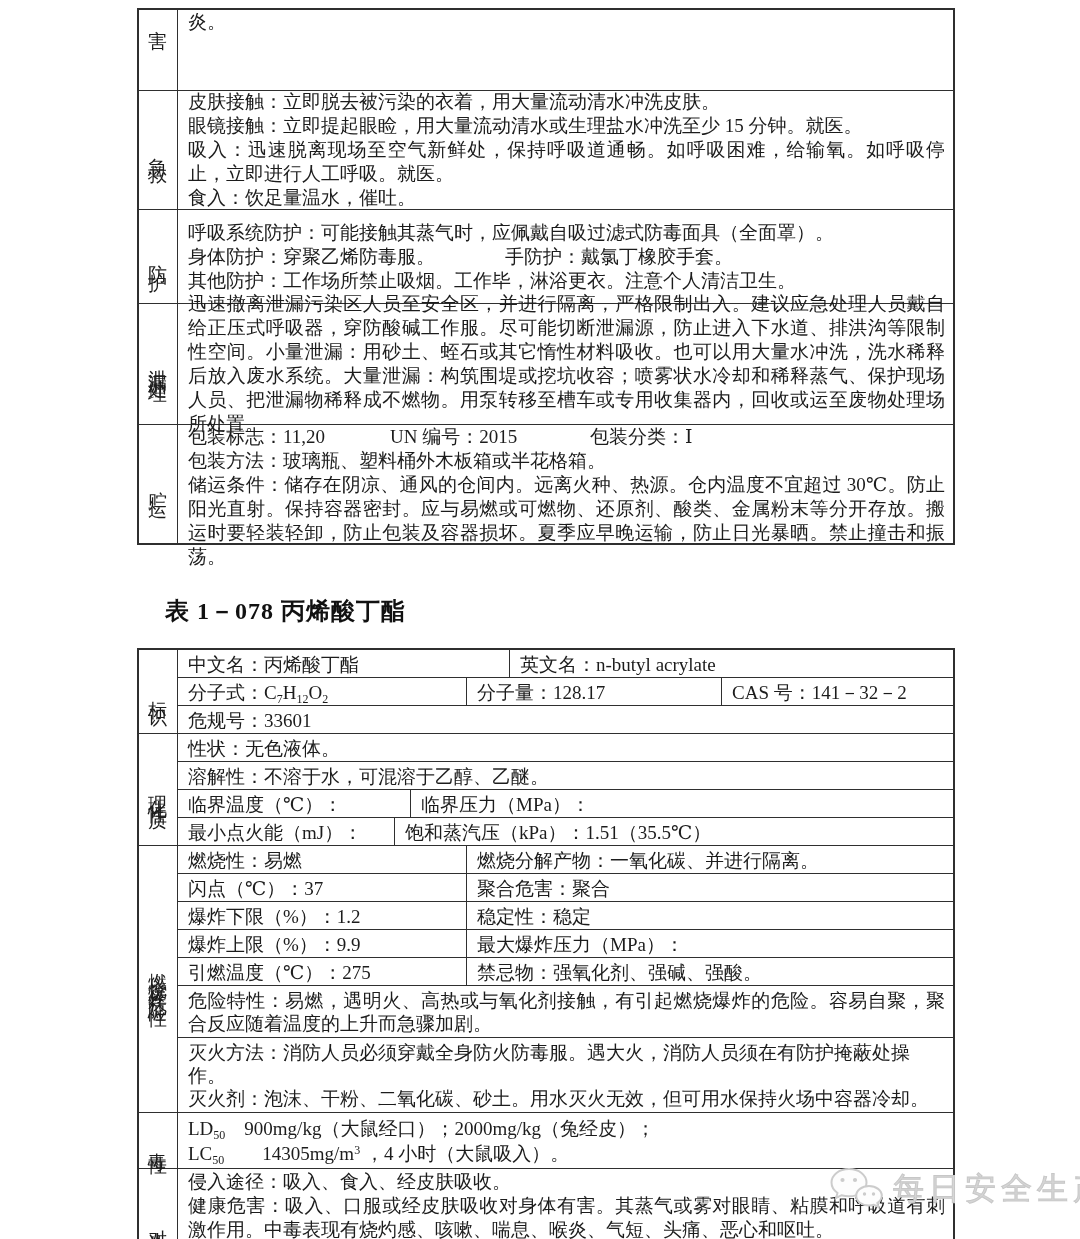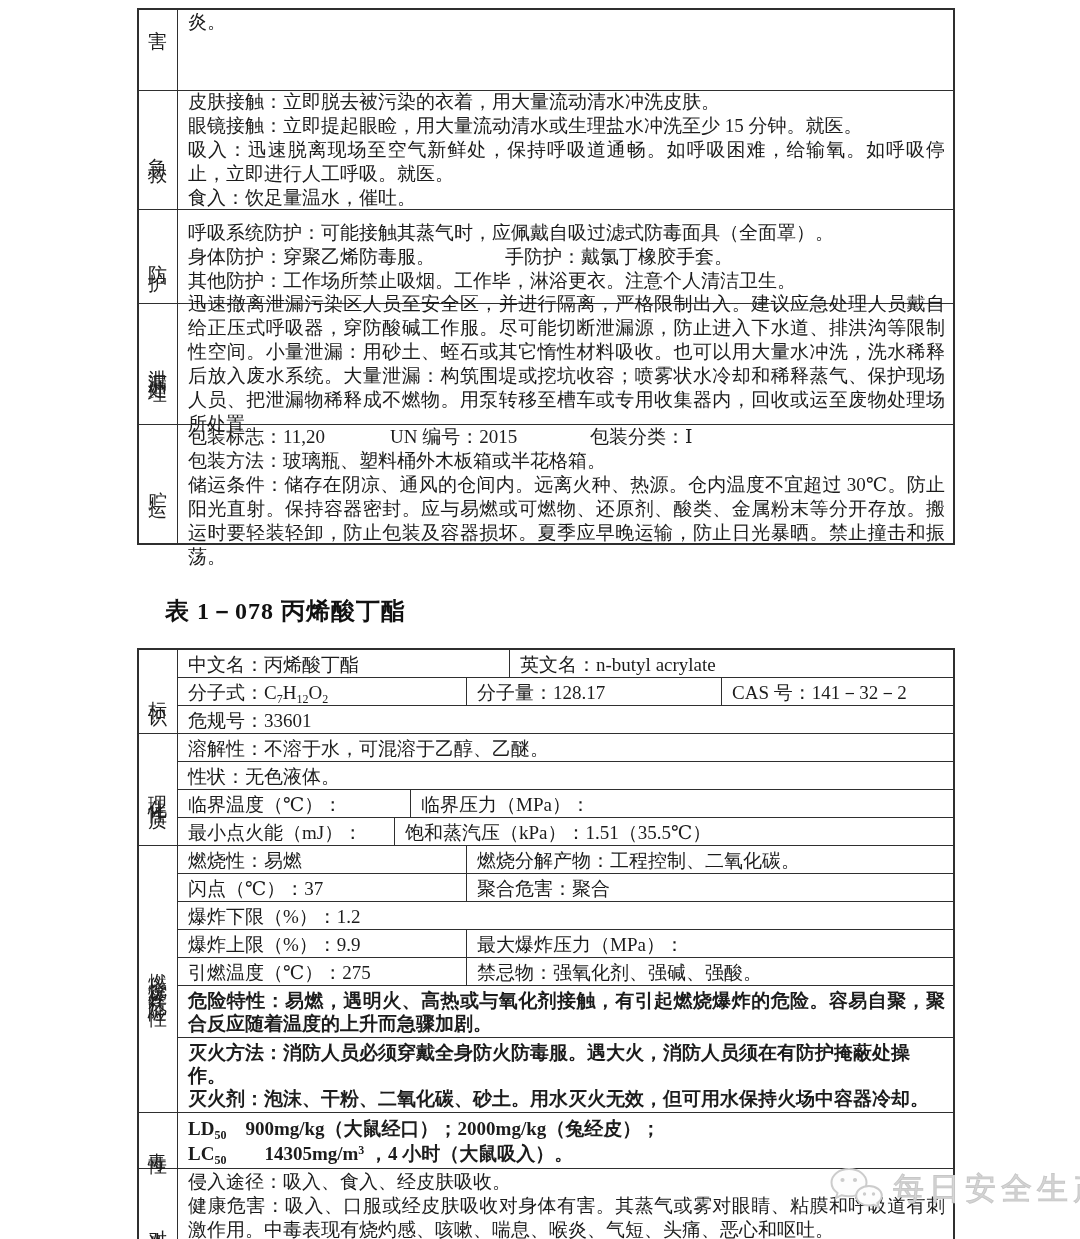--- a/index.html
+++ b/index.html
@@ -43,21 +43,21 @@
   .gap-hand { margin-left:70px; }
   .pk1 { display:inline-block; width:202px; }
   .pk2 { display:inline-block; width:200px; }
   .doc-title {
     position:absolute; left:165px; top:596px;
     font-weight:bold; font-size:24px; line-height:30px;
     letter-spacing:1px; color:#111;
   }
   sub { font-size:12px; line-height:0; vertical-align:-4px; }
   sup { font-size:12px; line-height:0; vertical-align:6px; }
-  .pad-v { padding-top:3px; padding-bottom:2px;font-weight:bold; }
+  .pad-v { padding-top:3px; padding-bottom:2px; }
   .tight { line-height:23px; }
   .watermark {
     position:absolute; left:828px; top:1166px;
     display:flex; align-items:center; gap:9px;
     z-index:5;
   }
   .wm-text {
     font-size:31px; letter-spacing:5px;
     color:#d6d6d6;
     -webkit-text-stroke:1px #c7c7c7;
@@ -149,51 +149,52 @@
         </div>
       </div>
     </div>
 
     <div class="sec">
       <div class="lab">
         <span class="vtext" style="letter-spacing:5px">理化性质</span>
       </div>
       <div class="cnt">
         <div class="r">
+          <span class="c" style="flex:1">性状：无色液体。</span>
+        </div>
+        <div class="r">
           <span class="c" style="flex:1">溶解性：不溶于水，可混溶于乙醇、乙醚。</span>
-        </div>
-        <div class="r">
-          <span class="c" style="flex:1">性状：无色液体。</span>
         </div>
         <div class="r">
           <span class="c" style="flex:0 0 232px">临界温度（℃）：</span>
           <span class="c" style="flex:0 0 216px">临界压力（MPa）：</span>
         </div>
         <div class="r">
           <span class="c" style="flex:0 0 216px">最小点火能（mJ）：</span>
           <span class="c" style="flex:1">饱和蒸汽压（kPa）：1.51（35.5℃）</span>
         </div>
       </div>
     </div>
 
     <div class="sec">
       <div class="lab">
         <span class="vtext" style="letter-spacing:6px">燃烧爆炸危险性</span>
       </div>
       <div class="cnt">
         <div class="r">
           <span class="c" style="flex:0 0 288px">燃烧性：易燃</span>
-          <span class="c" style="flex:1">燃烧分解产物：工程控制、二氧化碳。</span>
+          <span class="c" style="flex:1">燃烧分解产物：一氧化碳、并进行隔离。</span>
         </div>
         <div class="r">
           <span class="c" style="flex:0 0 288px">闪点（℃）：37</span>
           <span class="c" style="flex:1">聚合危害：聚合</span>
         </div>
         <div class="r">
           <span class="c" style="flex:0 0 288px">爆炸下限（%）：1.2</span>
+          <span class="c" style="flex:1">稳定性：稳定</span>
         </div>
         <div class="r">
           <span class="c" style="flex:0 0 288px">爆炸上限（%）：9.9</span>
           <span class="c" style="flex:1">最大爆炸压力（MPa）：</span>
         </div>
         <div class="r">
           <span class="c" style="flex:0 0 288px">引燃温度（℃）：275</span>
           <span class="c" style="flex:1">禁忌物：强氧化剂、强碱、强酸。</span>
         </div>
         <div class="r" style="min-height:48px">

